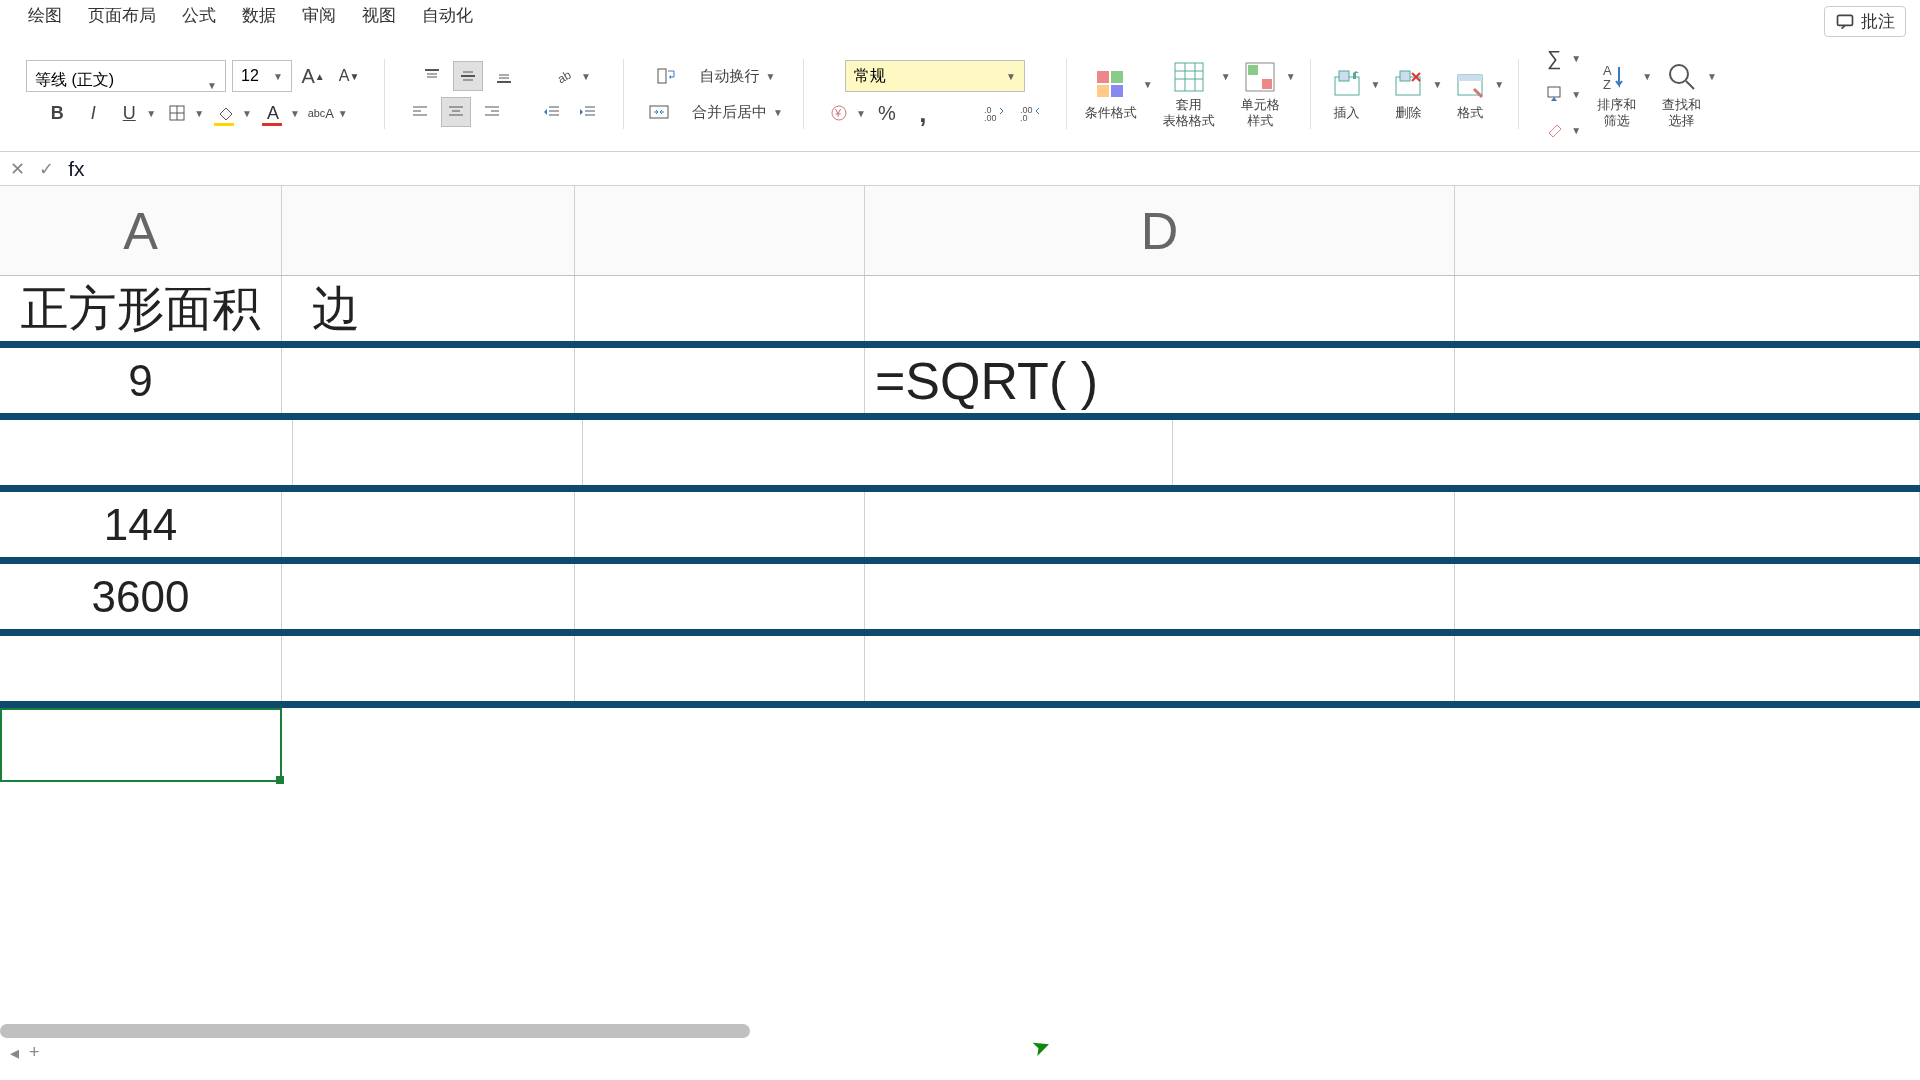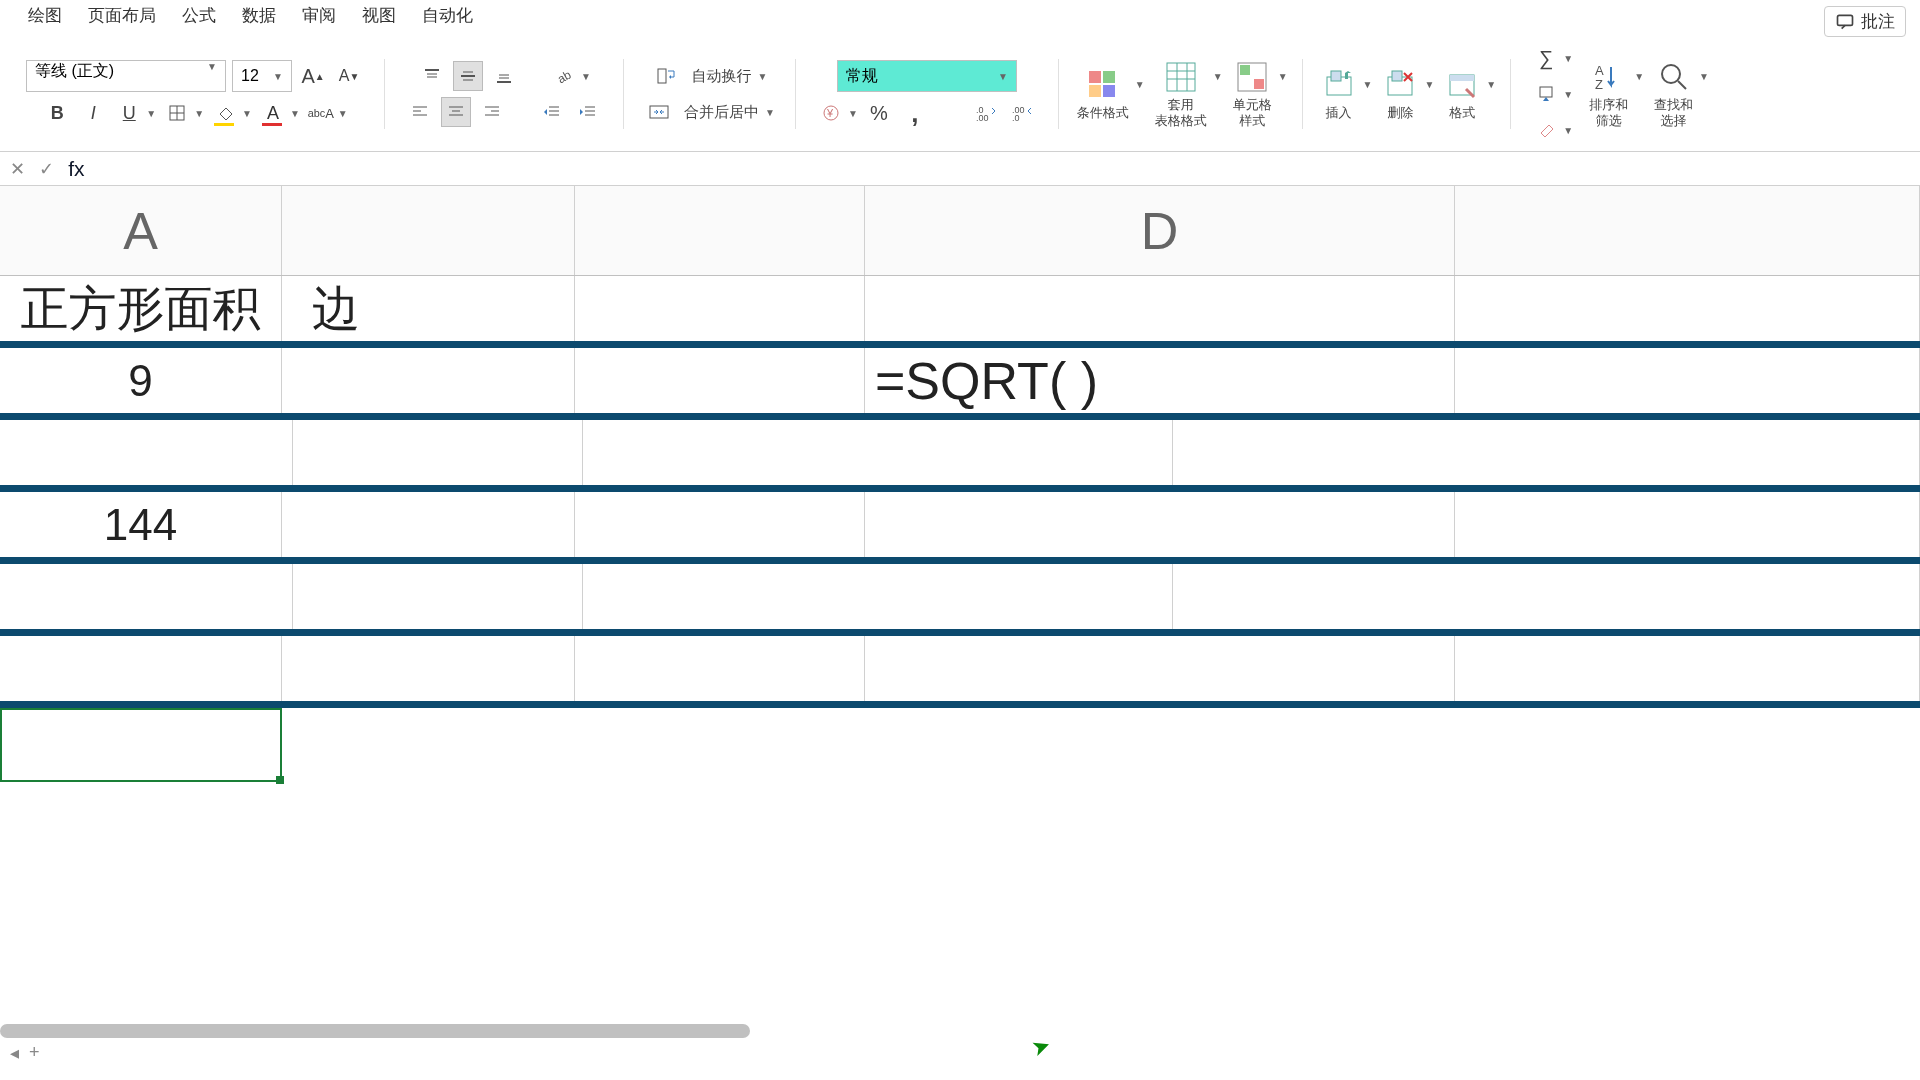--- a/index.html
+++ b/index.html
@@ -12,38 +12,38 @@
 
 .comment-btn { position: absolute; top: 6px; right: 14px; display: flex; align-items: center; gap: 6px; font-size: 17px; color: #333; border: 1px solid #ccc; border-radius: 4px; padding: 3px 10px; background: #fff; }
 .comment-btn svg { width: 20px; height: 20px; }
 
 
 .ribbon { display: flex; align-items: center; padding: 8px 20px 6px; border-bottom: 1px solid #d0d0d0; gap: 6px; }
 .ribbon-group { display: flex; flex-direction: column; align-items: center; gap: 6px; padding: 0 6px; }
 .ribbon-row { display: flex; align-items: center; gap: 6px; }
 .divider { width: 1px; height: 70px; background: #e0e0e0; margin: 0 8px; }
 
-.font-select { width: 200px; height: 32px; border: 1px solid #c0c0c0; background: #fff; font-size: 16px; padding: 0 8px; display: flex; align-items: flex-start; justify-content: space-between; }
+.font-select { width: 200px; height: 32px; border: 1px solid #c0c0c0; background: #fff; font-size: 16px; padding: 0 8px; display: flex; align-items: flex-end; justify-content: space-between; }
 .size-select { width: 60px; height: 32px; border: 1px solid #c0c0c0; background: #fff; font-size: 16px; padding: 0 8px; display: flex; align-items: center; justify-content: space-between; }
 .chev { font-size: 10px; color: #666; }
 
 .btn { width: 30px; height: 30px; display: flex; align-items: center; justify-content: center; cursor: pointer; font-size: 18px; color: #444; position: relative; }
 .btn.active { background: #e0e0e0; border: 1px solid #bbb; }
 .btn-dd { display: flex; align-items: center; }
 .btn-dd .chev { margin-left: 2px; }
 
 .big-btn { display: flex; flex-direction: column; align-items: center; gap: 2px; cursor: pointer; padding: 2px 4px; }
 .big-btn .icon { width: 36px; height: 36px; display: flex; align-items: center; justify-content: center; }
 .big-btn .label { font-size: 13px; color: #444; text-align: center; line-height: 1.2; }
 .big-btn-dd { display: flex; align-items: flex-start; }
 .big-btn-dd .chev { margin-top: 14px; margin-left: 2px; font-size: 10px; color: #666; }
 
-.format-select { width: 180px; height: 32px; border: 1px solid #c0c0c0; background: #5eead4; font-size: 16px; padding: 0 8px; display: flex; align-items: center; justify-content: space-between; }
-
-.wrap-label { font-size: 15px; color: #444; margin-left: 4px; }
+.format-select { width: 180px; height: 32px; border: 1px solid #c0c0c0; background: #fef9c3; font-size: 16px; padding: 0 8px; display: flex; align-items: center; justify-content: space-between; }
+
+.wrap-label { font-size: 15px; color: #444; margin-left: 12px; }
 
 
 .formula-bar { display: flex; align-items: center; border-bottom: 1px solid #d0d0d0; height: 34px; padding: 0 10px; gap: 14px; }
 .fb-btn { font-size: 18px; color: #888; cursor: pointer; }
 .fx { font-size: 21px; color: #0f172a; }
 .fb-input { flex: 1; height: 100%; border: none; outline: none; font-size: 15px; }
 
 
 .grid-area { position: relative; width: 100%; height: calc(100% - 200px); overflow: hidden; }
 .col-headers { display: flex; height: 90px; border-bottom: 1px solid #c0c0c0; background: #fafafa; }
@@ -486,20 +486,21 @@
       <div class="cell cell-rest"></div>
     </div>
     <div class="row">
       <div class="cell cell-A">144</div>
       <div class="cell cell-B"></div>
       <div class="cell cell-C"></div>
       <div class="cell cell-D"></div>
       <div class="cell cell-rest"></div>
     </div>
     <div class="row">
+      <div class="cell cell-A">3600</div>
       <div class="cell cell-B"></div>
       <div class="cell cell-C"></div>
       <div class="cell cell-D"></div>
       <div class="cell cell-rest"></div>
     </div>
     <div class="row">
       <div class="cell cell-A"></div>
       <div class="cell cell-B"></div>
       <div class="cell cell-C"></div>
       <div class="cell cell-D"></div>

